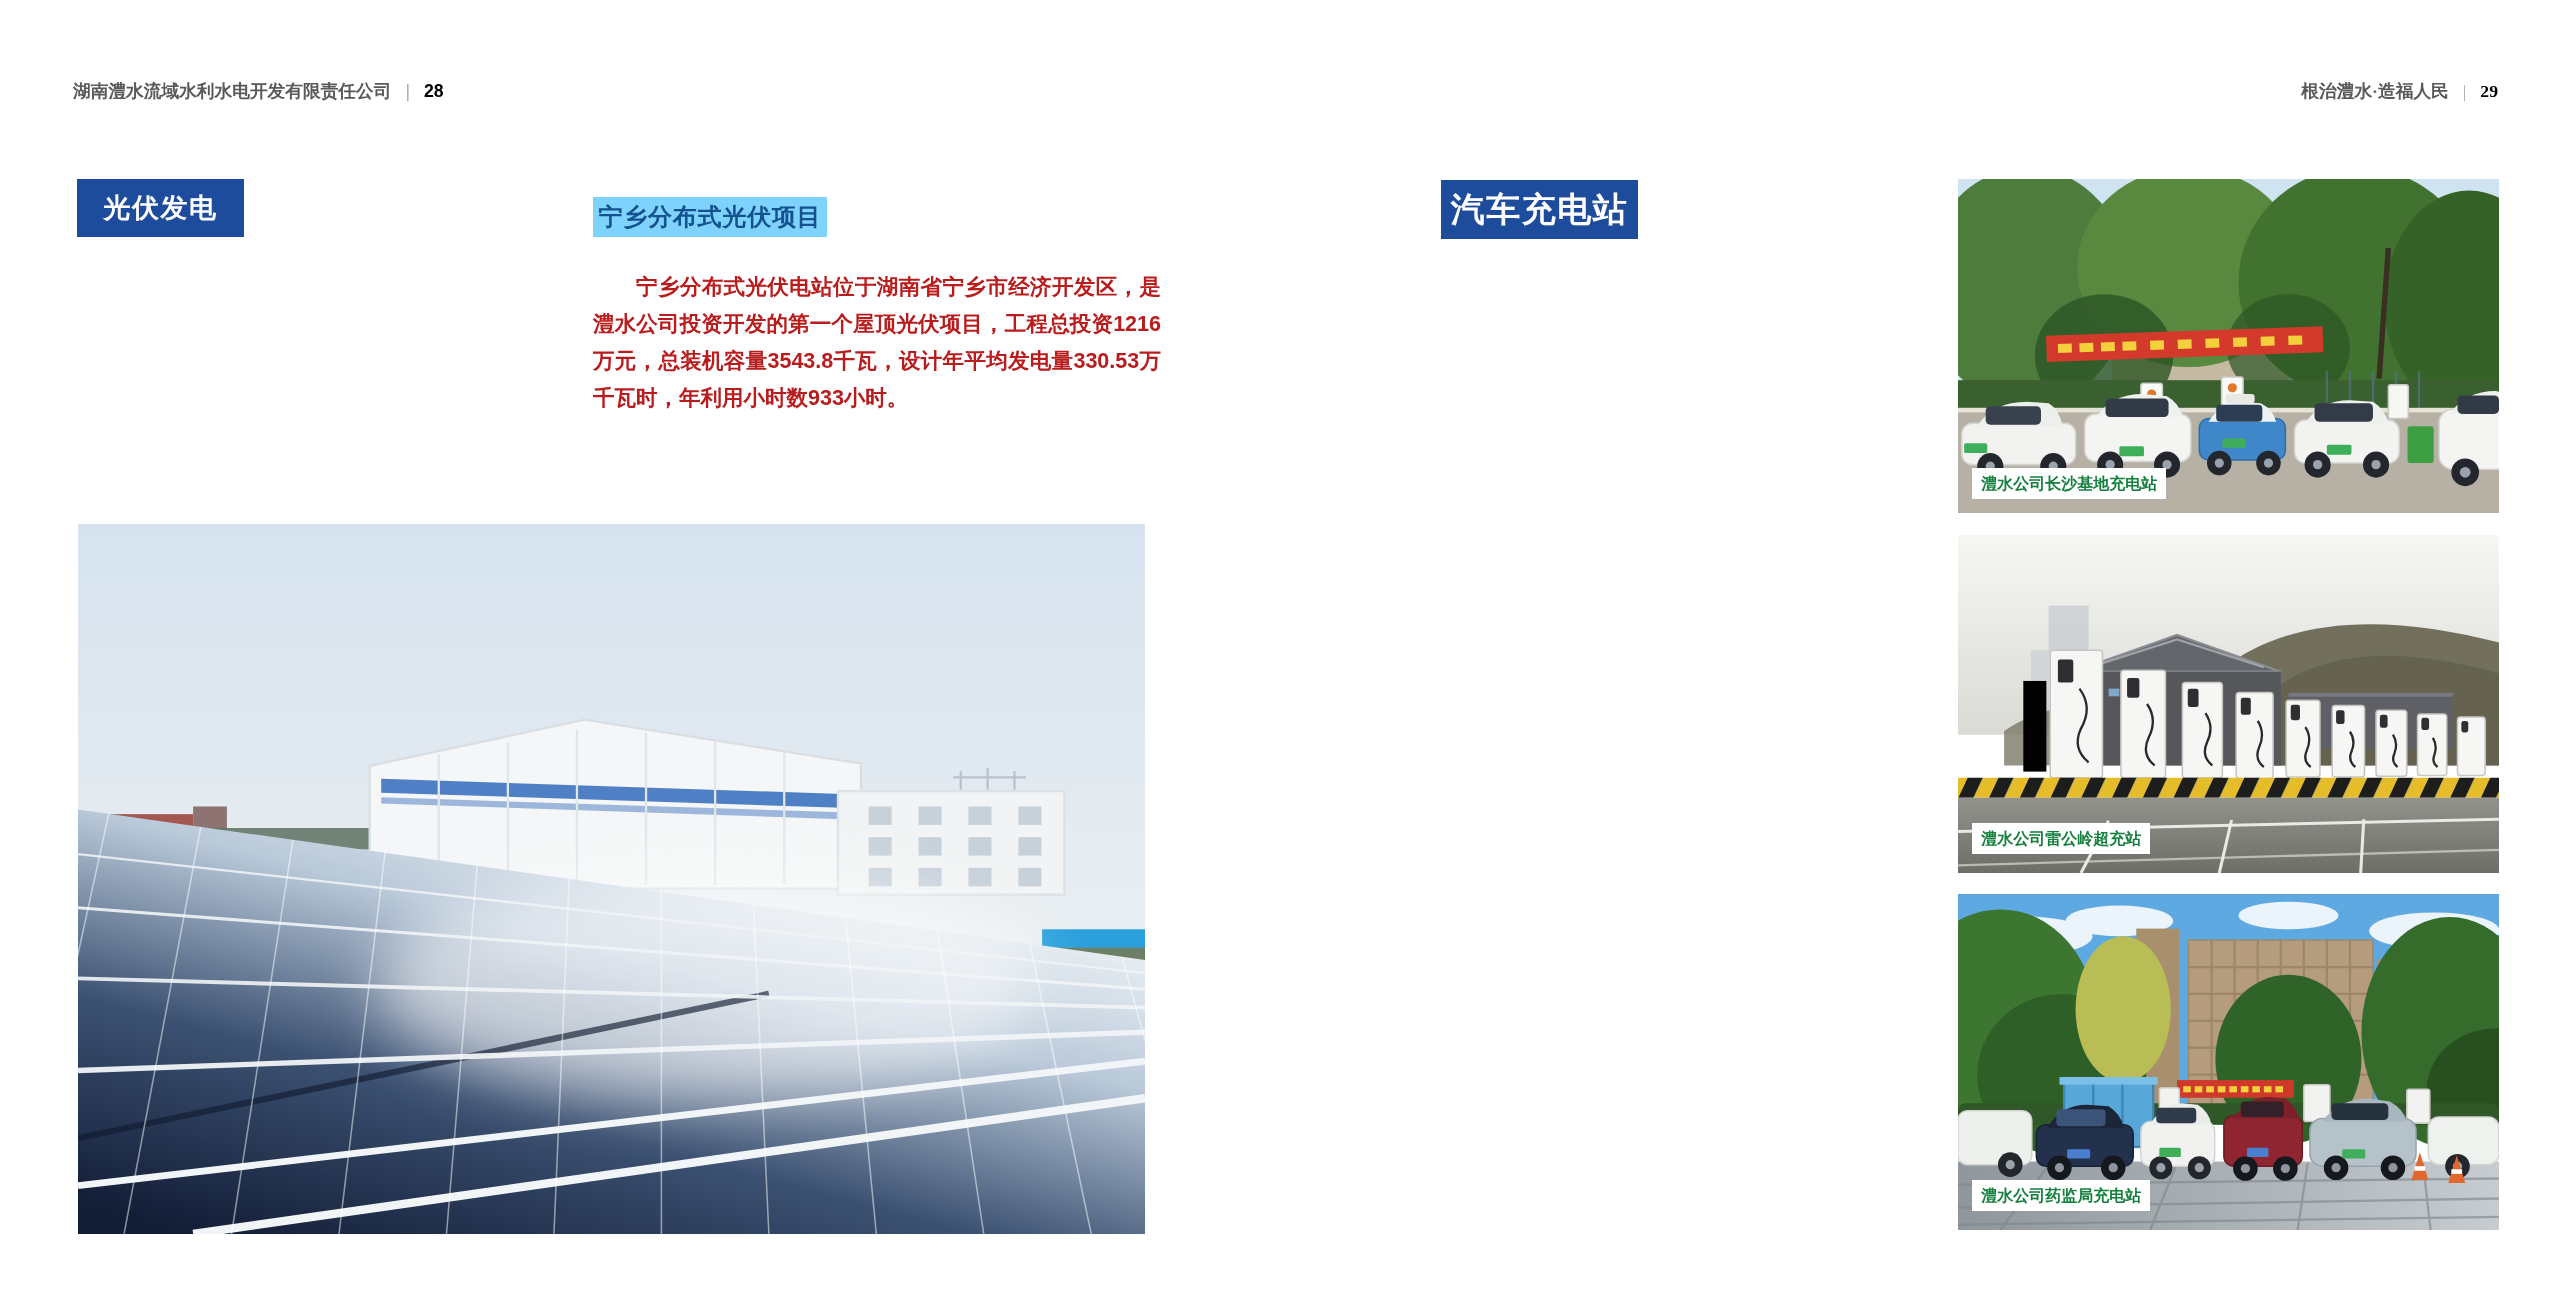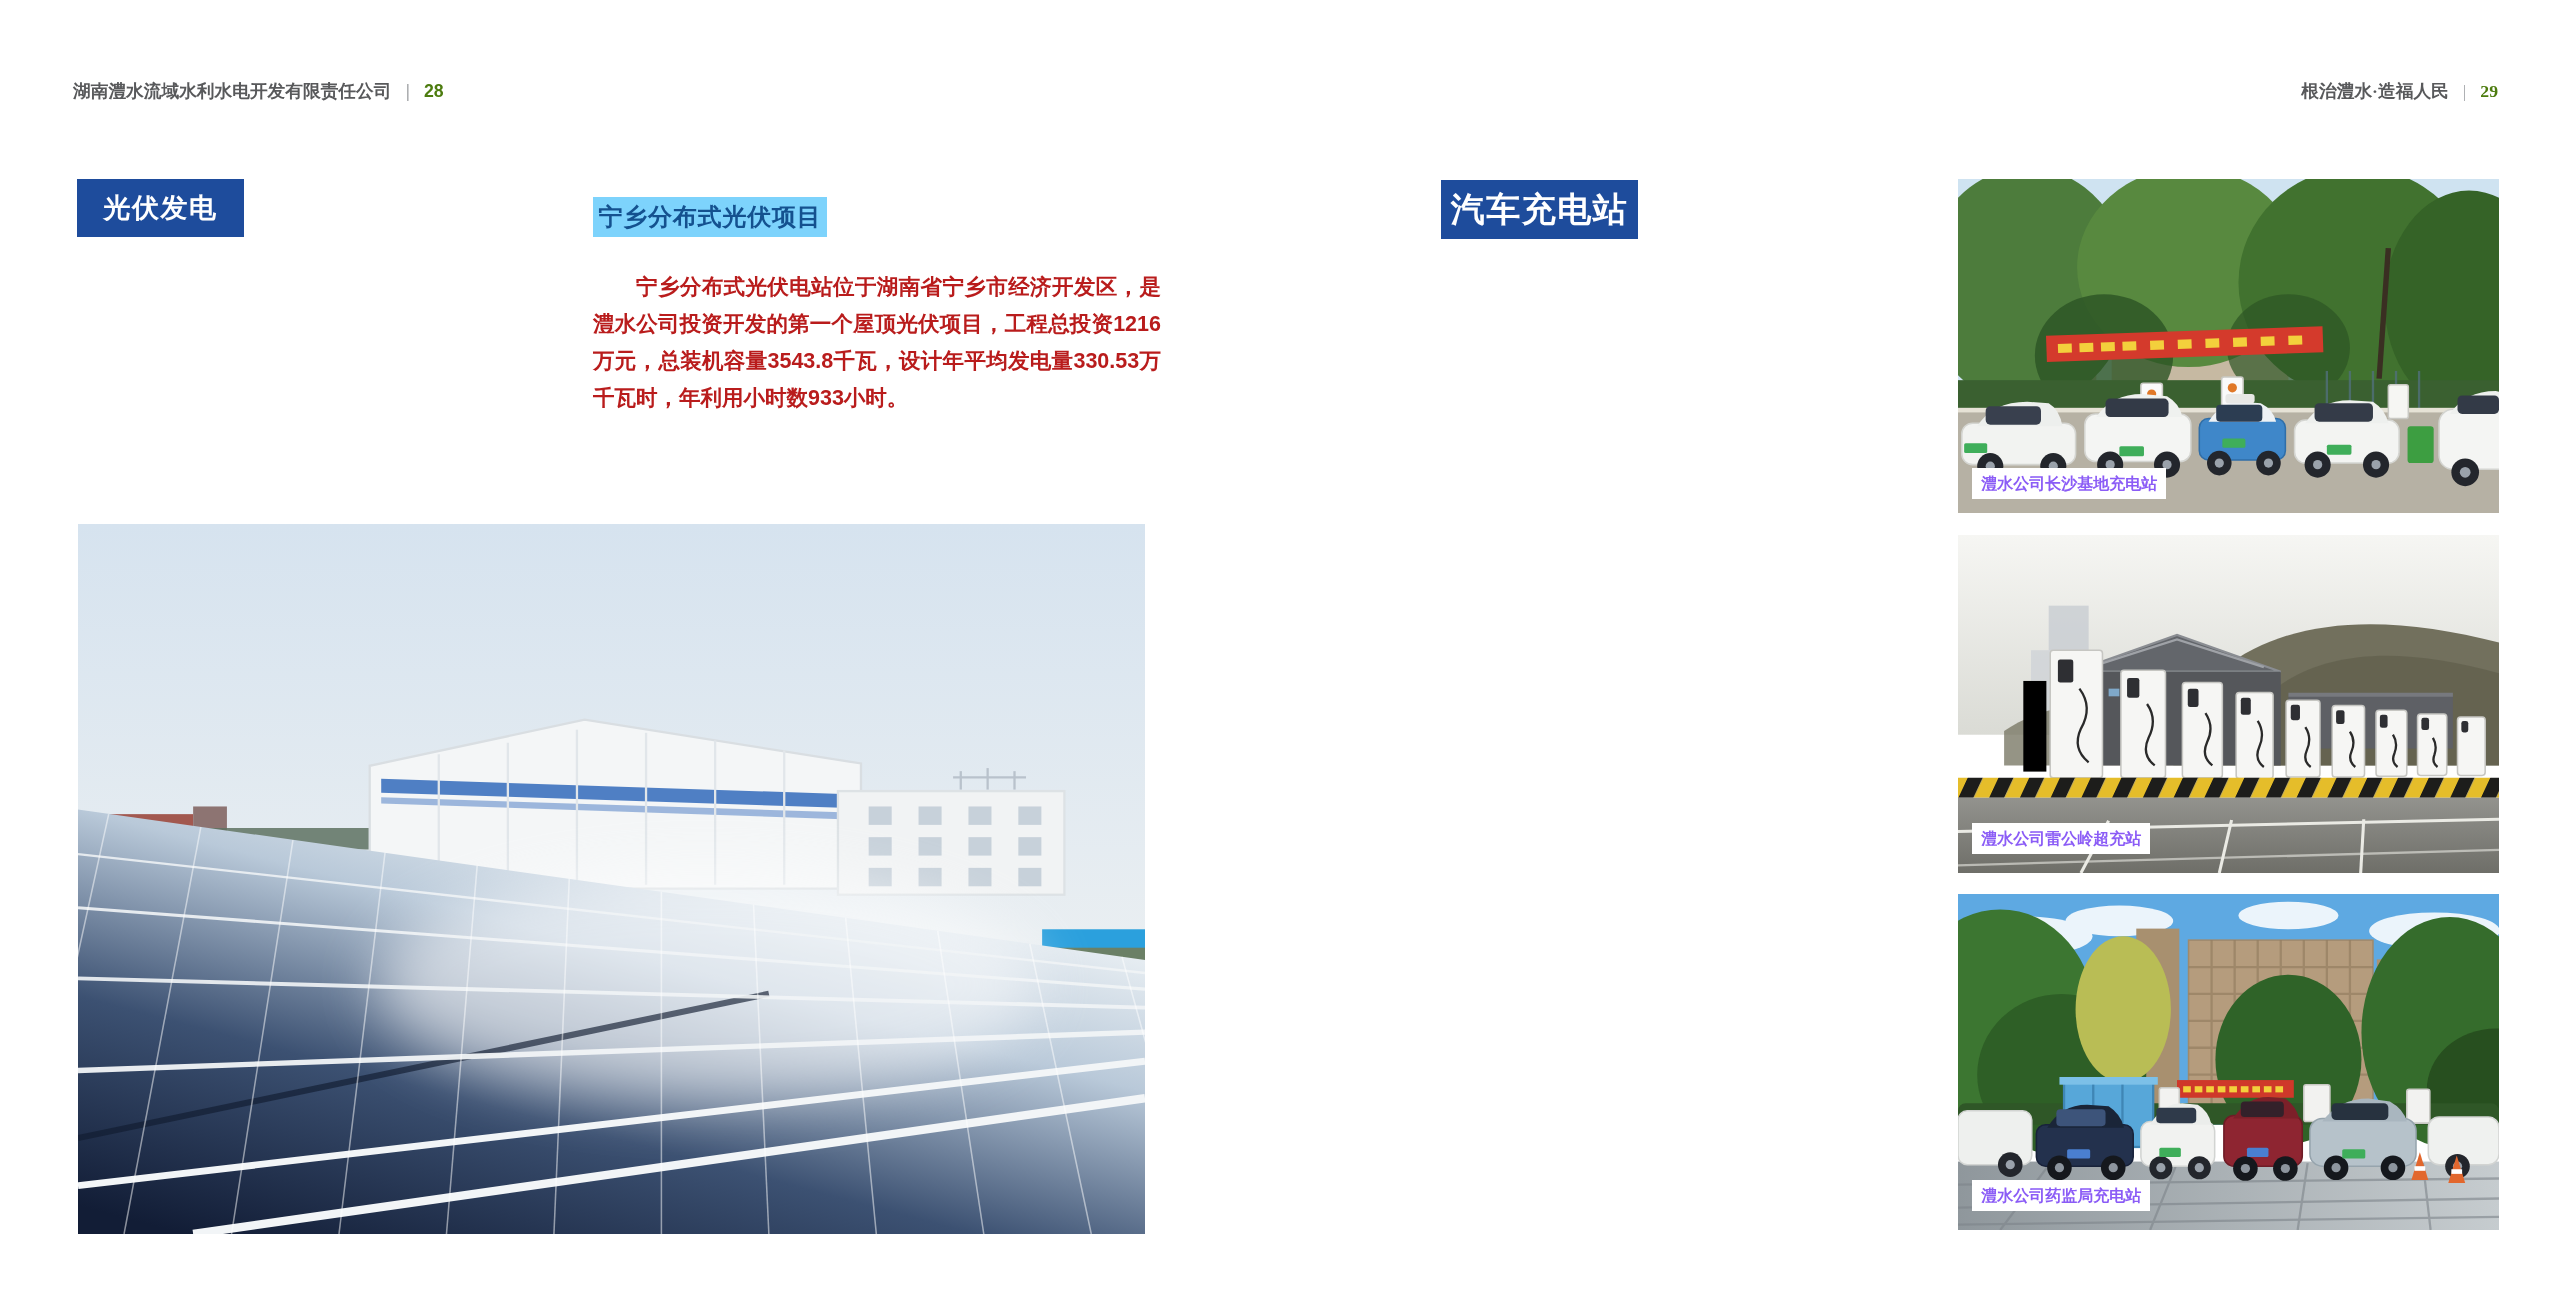--- a/index.html
+++ b/index.html
@@ -1,30 +1,30 @@
 <!DOCTYPE html>
 <html lang="zh" style="font-size:12.3px"><head>
 <meta charset="utf-8">
 <style>
   html,body{margin:0;padding:0;background:#ffffff;}
   body{font-family:"Liberation Sans","DejaVu Sans",sans-serif;}
   .canvas{position:relative;width:2576px;height:1306px;background:#ffffff;overflow:hidden;}
   .hdr{position:absolute;top:78px;height:26px;line-height:26px;font-size:17.7px;font-weight:bold;color:#58595b;white-space:nowrap;}
   .hdr .sep{color:#a7a9ac;font-weight:normal;padding:0 14px;}
-  .hdr .pg{color:#4d7c0f;}
+  .hdr .pg{color:#000000;}
   .badge{position:absolute;background:#1e4c9c;color:#ffffff;font-weight:bold;display:flex;align-items:center;justify-content:center;letter-spacing:1.5px;}
   .badge-l{left:77px;top:179px;width:167px;height:58px;font-size:27px;}
   .badge-r{left:1441px;top:180px;width:197px;height:59px;font-size:34px;}
   .tag{position:absolute;left:593px;top:197px;width:234px;height:40px;background:#7dd3fc;color:#14518f;font-weight:bold;font-size:24px;display:flex;align-items:center;justify-content:center;letter-spacing:0.8px;}
   .para{position:absolute;font-size:21.5px;line-height:37px;font-weight:bold;color:#b91c1c;text-align:justify;text-indent:2em;}
   .para-l{left:593px;top:269px;width:568px;}
   .para-r{left:1437px;top:326px;width:434px;}
   .photo{position:absolute;overflow:hidden;}
   .photo svg{display:block;width:100%;height:100%;}
-  .cap{position:absolute;left:14px;background:#ffffff;color:#8b5cf6;font-weight:bold;font-size:16px;height:31px;line-height:31px;padding:0 9.2px;white-space:nowrap;}
+  .cap{position:absolute;left:14px;background:#ffffff;color:#15803d;font-weight:bold;font-size:16px;height:31px;line-height:31px;padding:0 9.2px;white-space:nowrap;}
   .ph-l{left:78px;top:524px;width:1067px;height:710px;}
   .ph-r1{left:1958px;top:179px;width:541px;height:334px;}
   .ph-r2{left:1958px;top:535px;width:541px;height:338px;}
   .ph-r3{left:1958px;top:894px;width:541px;height:336px;}
 </style>
 </head>
 <body>
 
 <div class="canvas">
 

